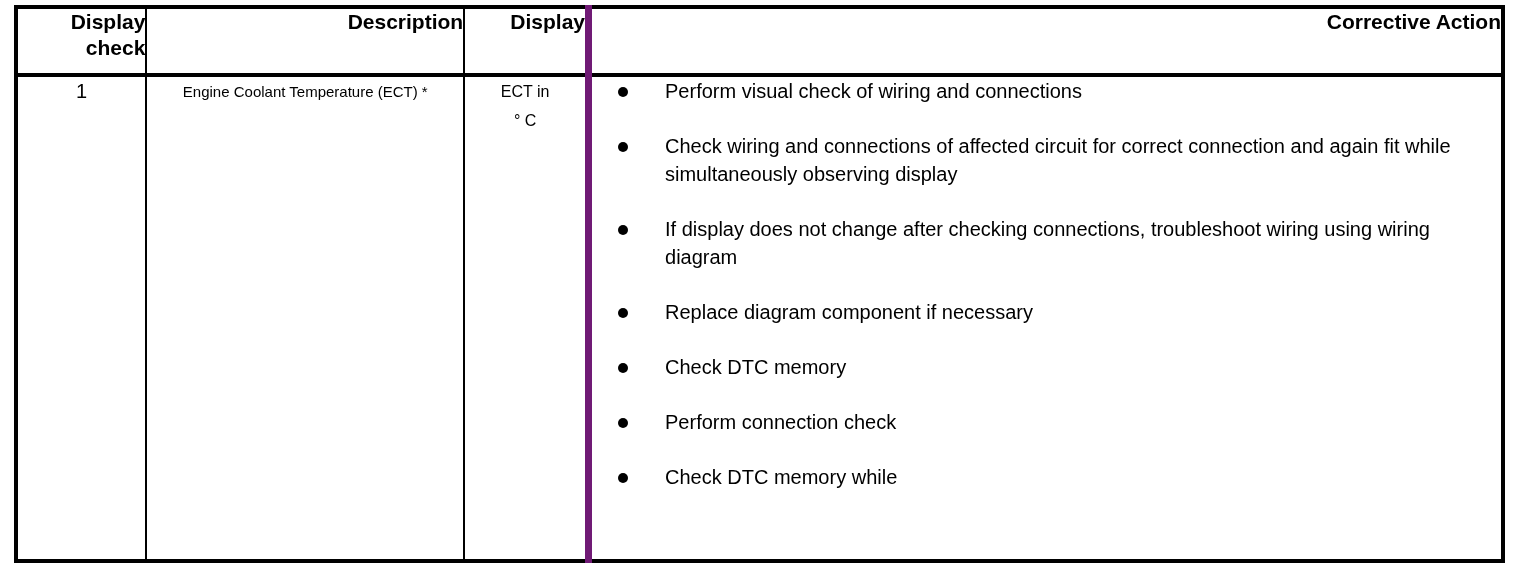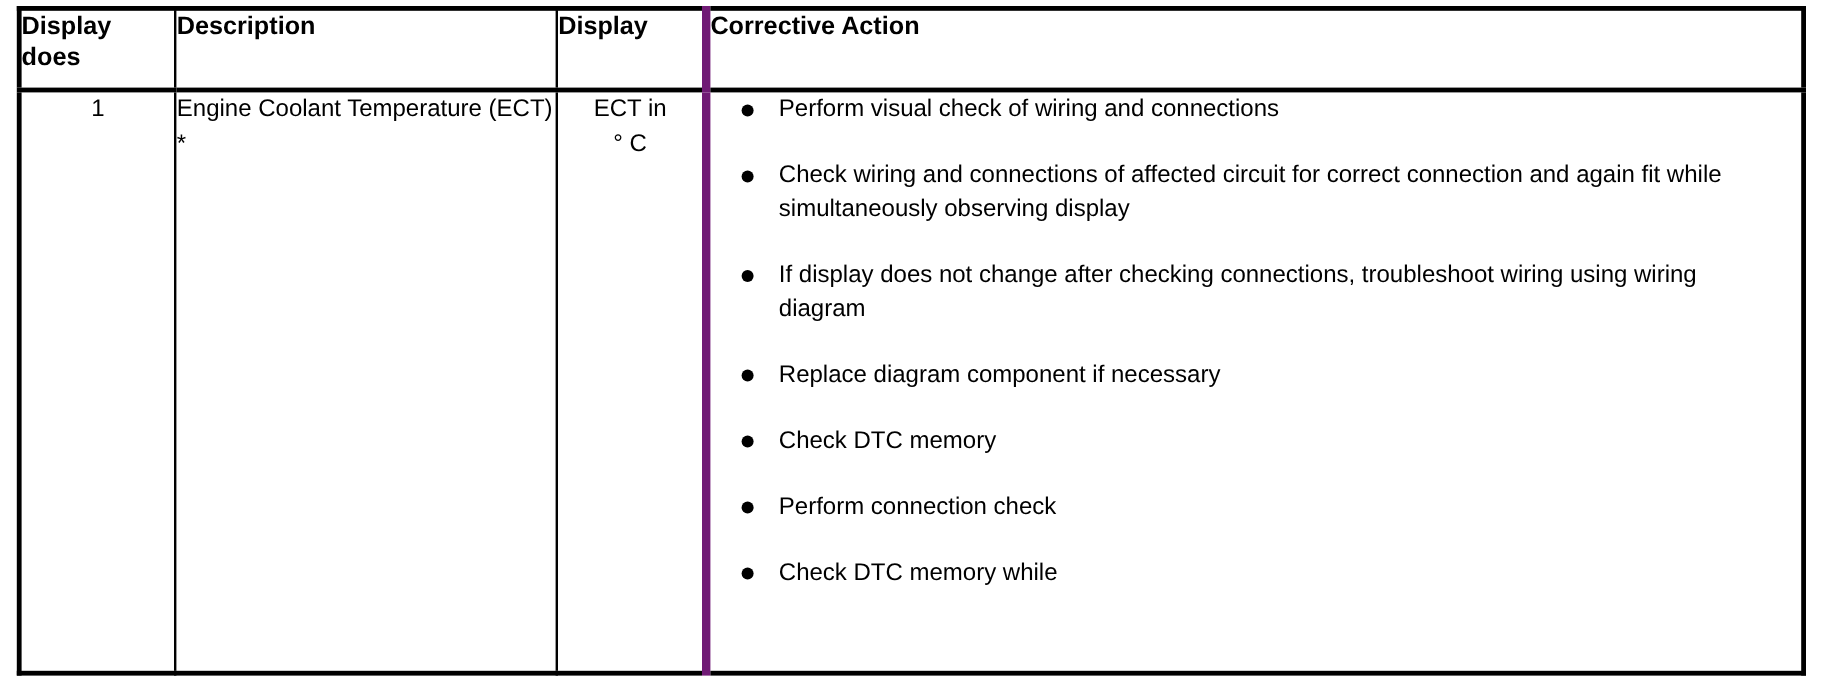--- a/index.html
+++ b/index.html
@@ -54,46 +54,46 @@
 
   
   .hdr-row td {
     height: 68px;
     border-bottom: 4px solid #000000;
   }
   .hdr-cell {
     font-weight: bold;
     font-size: 21px;
     line-height: 26px;
-    text-align: left;
+    text-align: right;
     padding-top: 9px;
   }
 
   
   .body-row td {
     height: 482px;
   }
 
   .cell-field {
     text-align: center;
     font-size: 20px;
     line-height: 28px;
     padding-top: 9px;
   }
   .cell-desc {
-    text-align: left;
-    font-size: 20px;
+    text-align: center;
+    font-size: 15px;
     line-height: 29px;
     padding-top: 9px;
     padding-left: 7px;
     padding-right: 6px;
   }
   .cell-display {
     text-align: center;
-    font-size: 20px;
+    font-size: 16px;
     line-height: 29px;
     padding-top: 9px;
     padding-left: 4px;
     padding-right: 4px;
   }
   .cell-action {
     padding-top: 6px;
     padding-left: 0;
   }
 
@@ -115,40 +115,40 @@
 
   ul.action-list li .bullet-dot {
     position: absolute;
     left: 26px;
     top: 10px;
     width: 10px;
     height: 10px;
     border-radius: 50%;
     background: #000000;
   }
-  .li-text { display: block; }
+  .li-text { display: block; margin-left: 16px; }
 </style>
 </head>
 <body>
 
 <div class="page">
 
   <table class="dtc-table">
     <colgroup>
       <col class="c-field">
       <col class="c-desc">
       <col class="c-display">
       <col class="c-action">
     </colgroup>
 
     <thead>
       <tr class="hdr-row">
         <td class="hdr-cell">
           <span>Display</span><br>
-          <span>does</span>
+          <span>check</span>
         </td>
         <td class="hdr-cell rule-thin">Description</td>
         <td class="hdr-cell rule-thin">Display</td>
         <td class="hdr-cell rule-med">Corrective Action</td>
       </tr>
     </thead>
 
     <tbody>
       <tr class="body-row">
 

